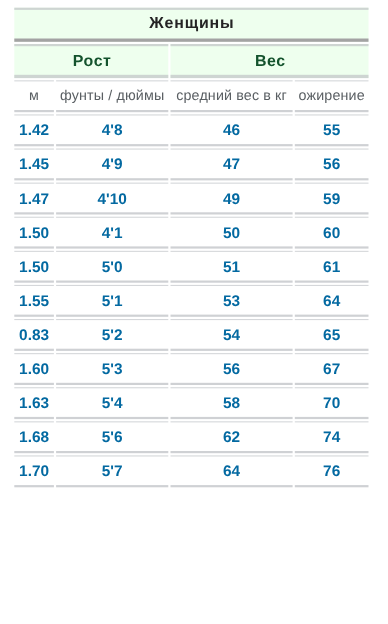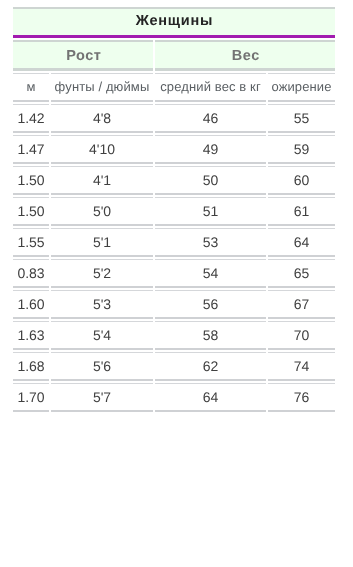--- a/index.html
+++ b/index.html
@@ -16,45 +16,46 @@
     border-collapse: separate;
     border-spacing: 2px 2px;
     width: 326px;
     table-layout: fixed;
   }
   td { padding: 0; margin: 0; text-align: center; vertical-align: middle; line-height: 1; }
   td > span { display: block; }
   .title-row td {
     background: #eeffee;
     border-top: 2px solid #ced5d2;
-    border-bottom: 3px solid #a21caf;
+    border-bottom: 3px solid #a3a3a3;
     font-weight: bold; font-size: 14.5px; letter-spacing: 0.75px; color: #242424;
     height: 26px;
   }
   .title-row td > span { position: relative; top: -0.5px; left: 0.4px; }
   .grp-row td {
     background: #eeffee;
     border-top: 2px solid #ced5d2;
     border-bottom: 3px solid #ced5d2;
-    font-weight: bold; font-size: 14.5px; letter-spacing: 0.5px; color: #737373;
+    font-weight: bold; font-size: 14.5px; letter-spacing: 0.5px; color: #14532d;
     height: 26px;
   }
   .grp-row td > span { position: relative; top: 1px; left: 0.75px; }
   .sub-row td {
     border-top: 1px solid #d5d7da;
     border-bottom: 2px solid #cfd1d4;
     font-size: 13px; letter-spacing: 0.12px; color: #5a5f63;
     height: 26px;
   }
   .sub-row td > span { position: relative; top: -0.5px; }
   .data-row td {
     border-top: 1px solid #d5d7da;
     border-bottom: 2px solid #cfd1d4;
-    font-size: 14px; color: #404040;
-    height: 26px;
+    font-size: 14px; color: #0369a1;
+    height: 26px;
+    font-weight: bold;
   }
   .data-row td > span { position: relative; top: -0.5px; }
 </style>
 </head>
 <body>
 
 <div class="wrap">
   <table>
     <colgroup>
         <col style="width:36px">
@@ -99,20 +100,34 @@
           </td>
           <td>
             <span>46</span>
           </td>
           <td>
             <span>55</span>
           </td>
         </tr>
         <tr class="data-row">
           <td>
+            <span>1.45</span>
+          </td>
+          <td>
+            <span>4'9</span>
+          </td>
+          <td>
+            <span>47</span>
+          </td>
+          <td>
+            <span>56</span>
+          </td>
+        </tr>
+        <tr class="data-row">
+          <td>
             <span>1.47</span>
           </td>
           <td>
             <span>4'10</span>
           </td>
           <td>
             <span>49</span>
           </td>
           <td>
             <span>59</span>

